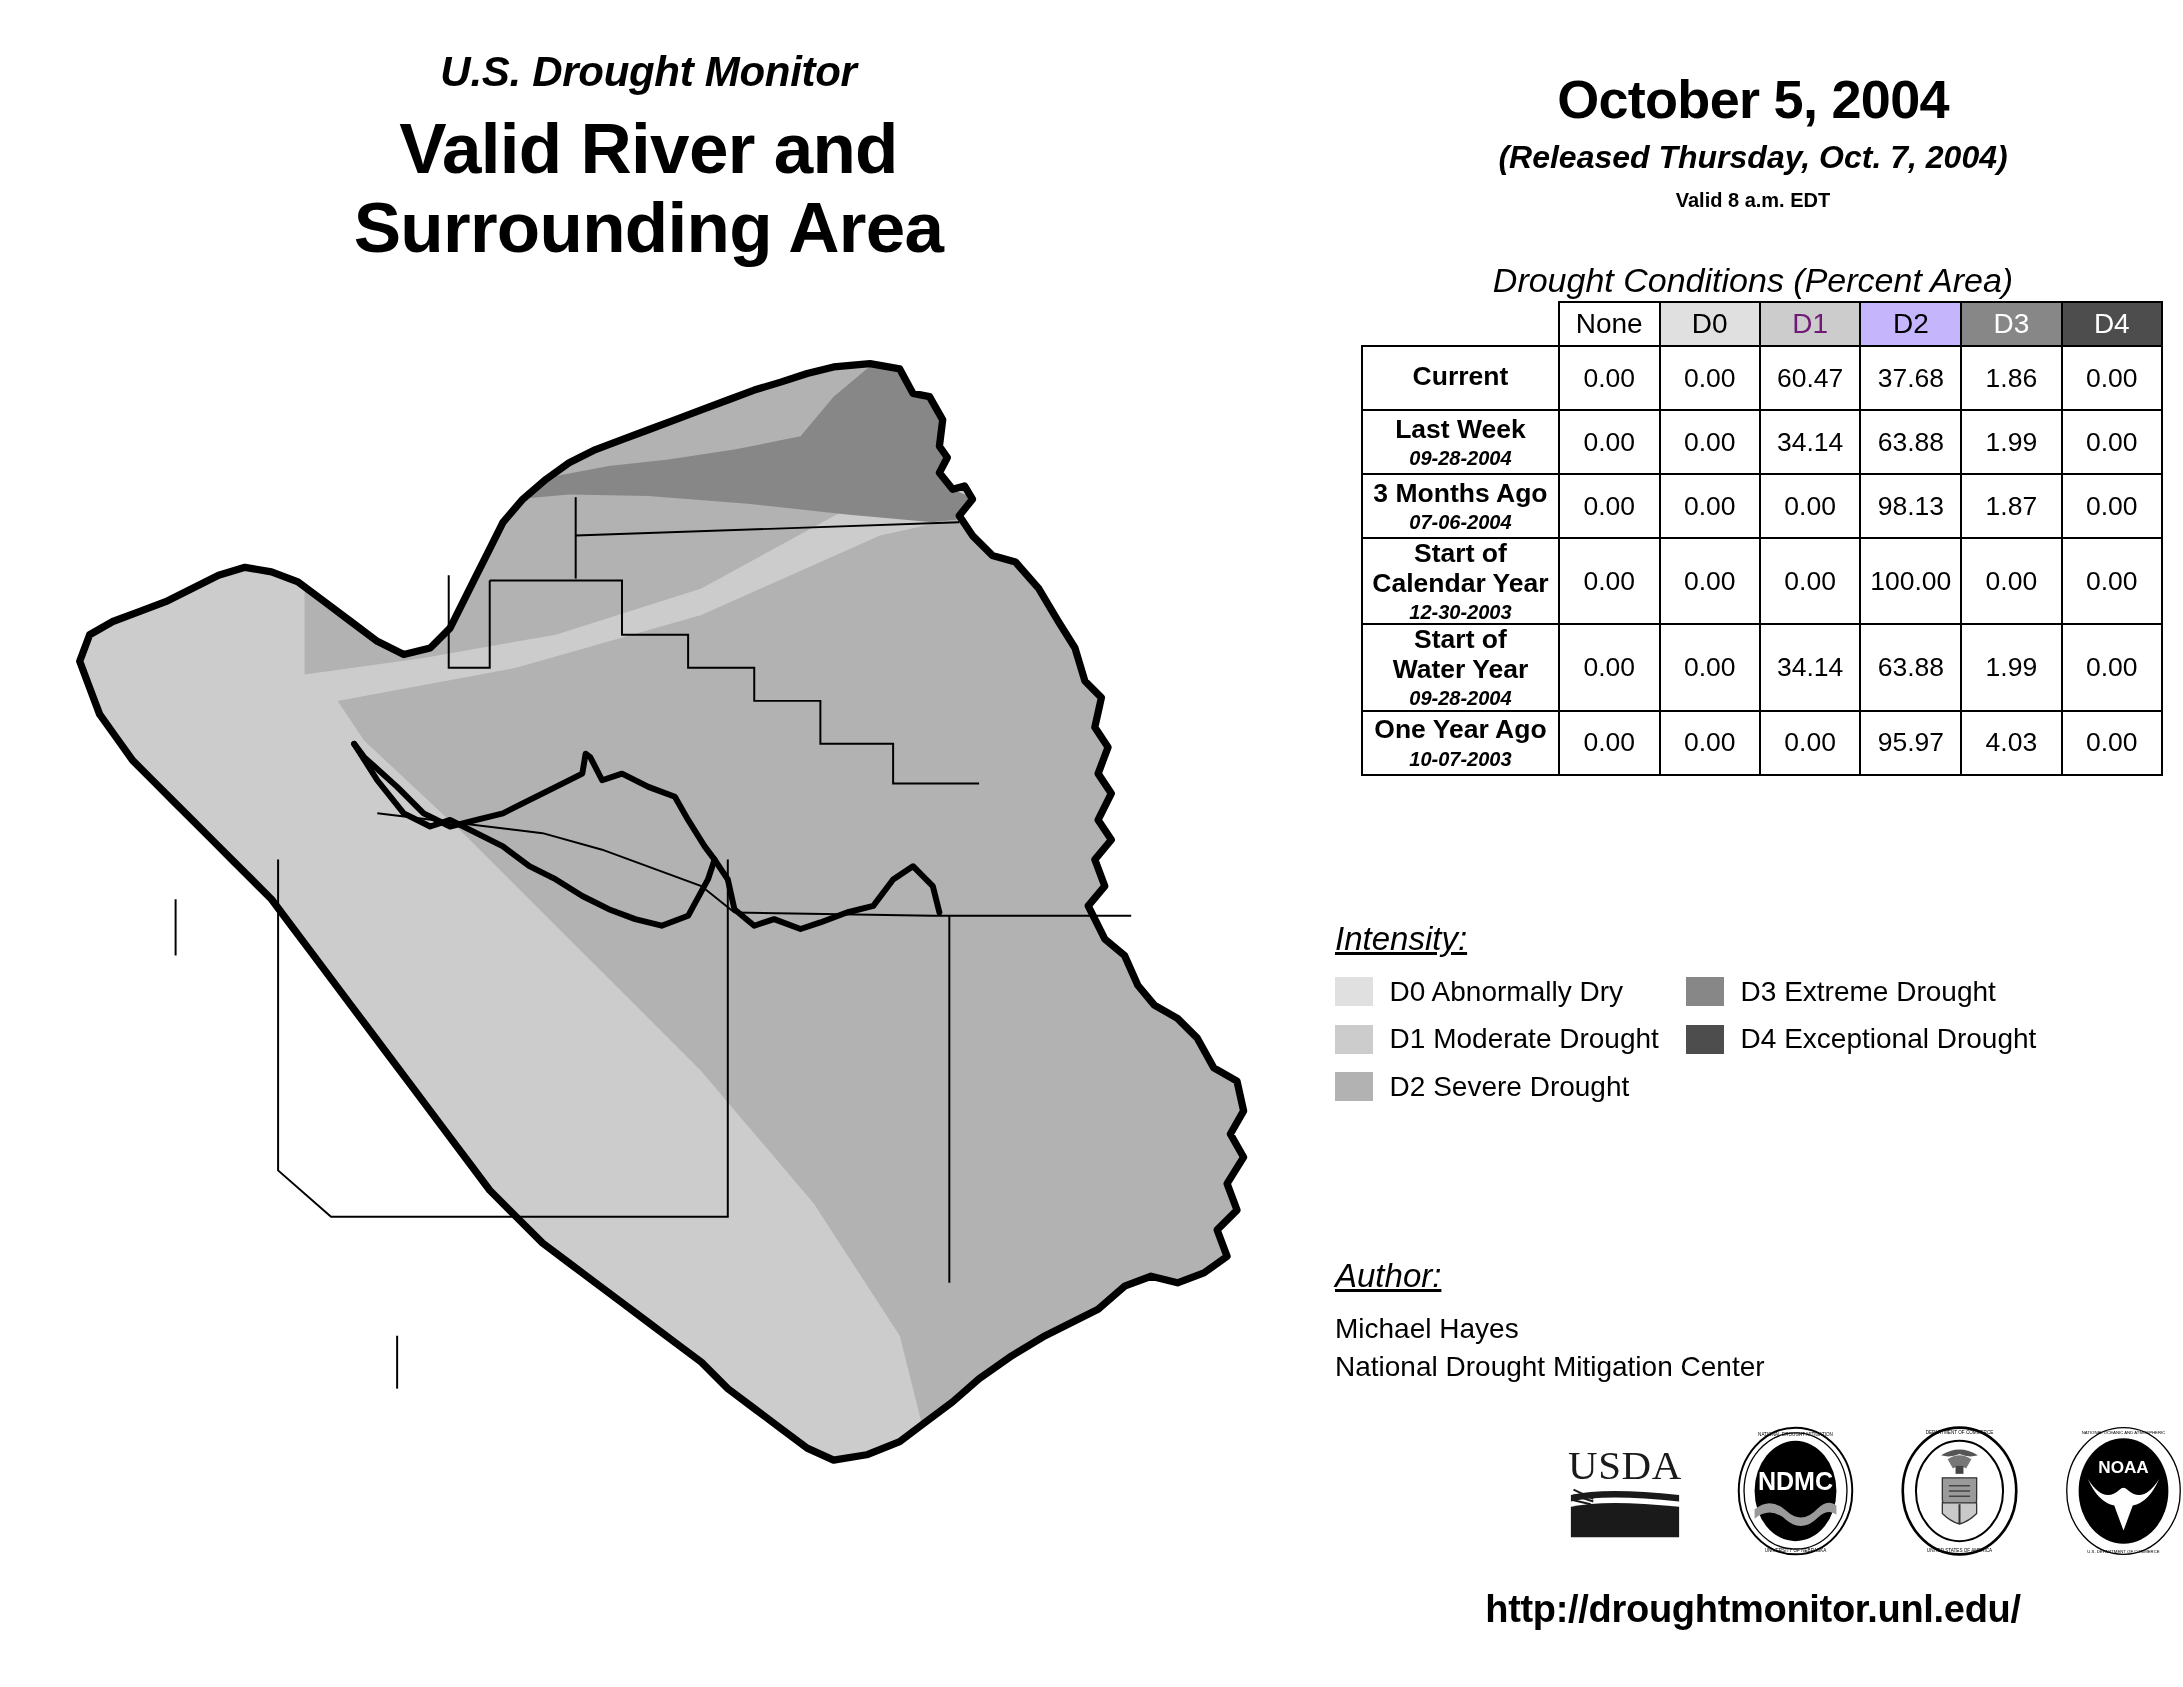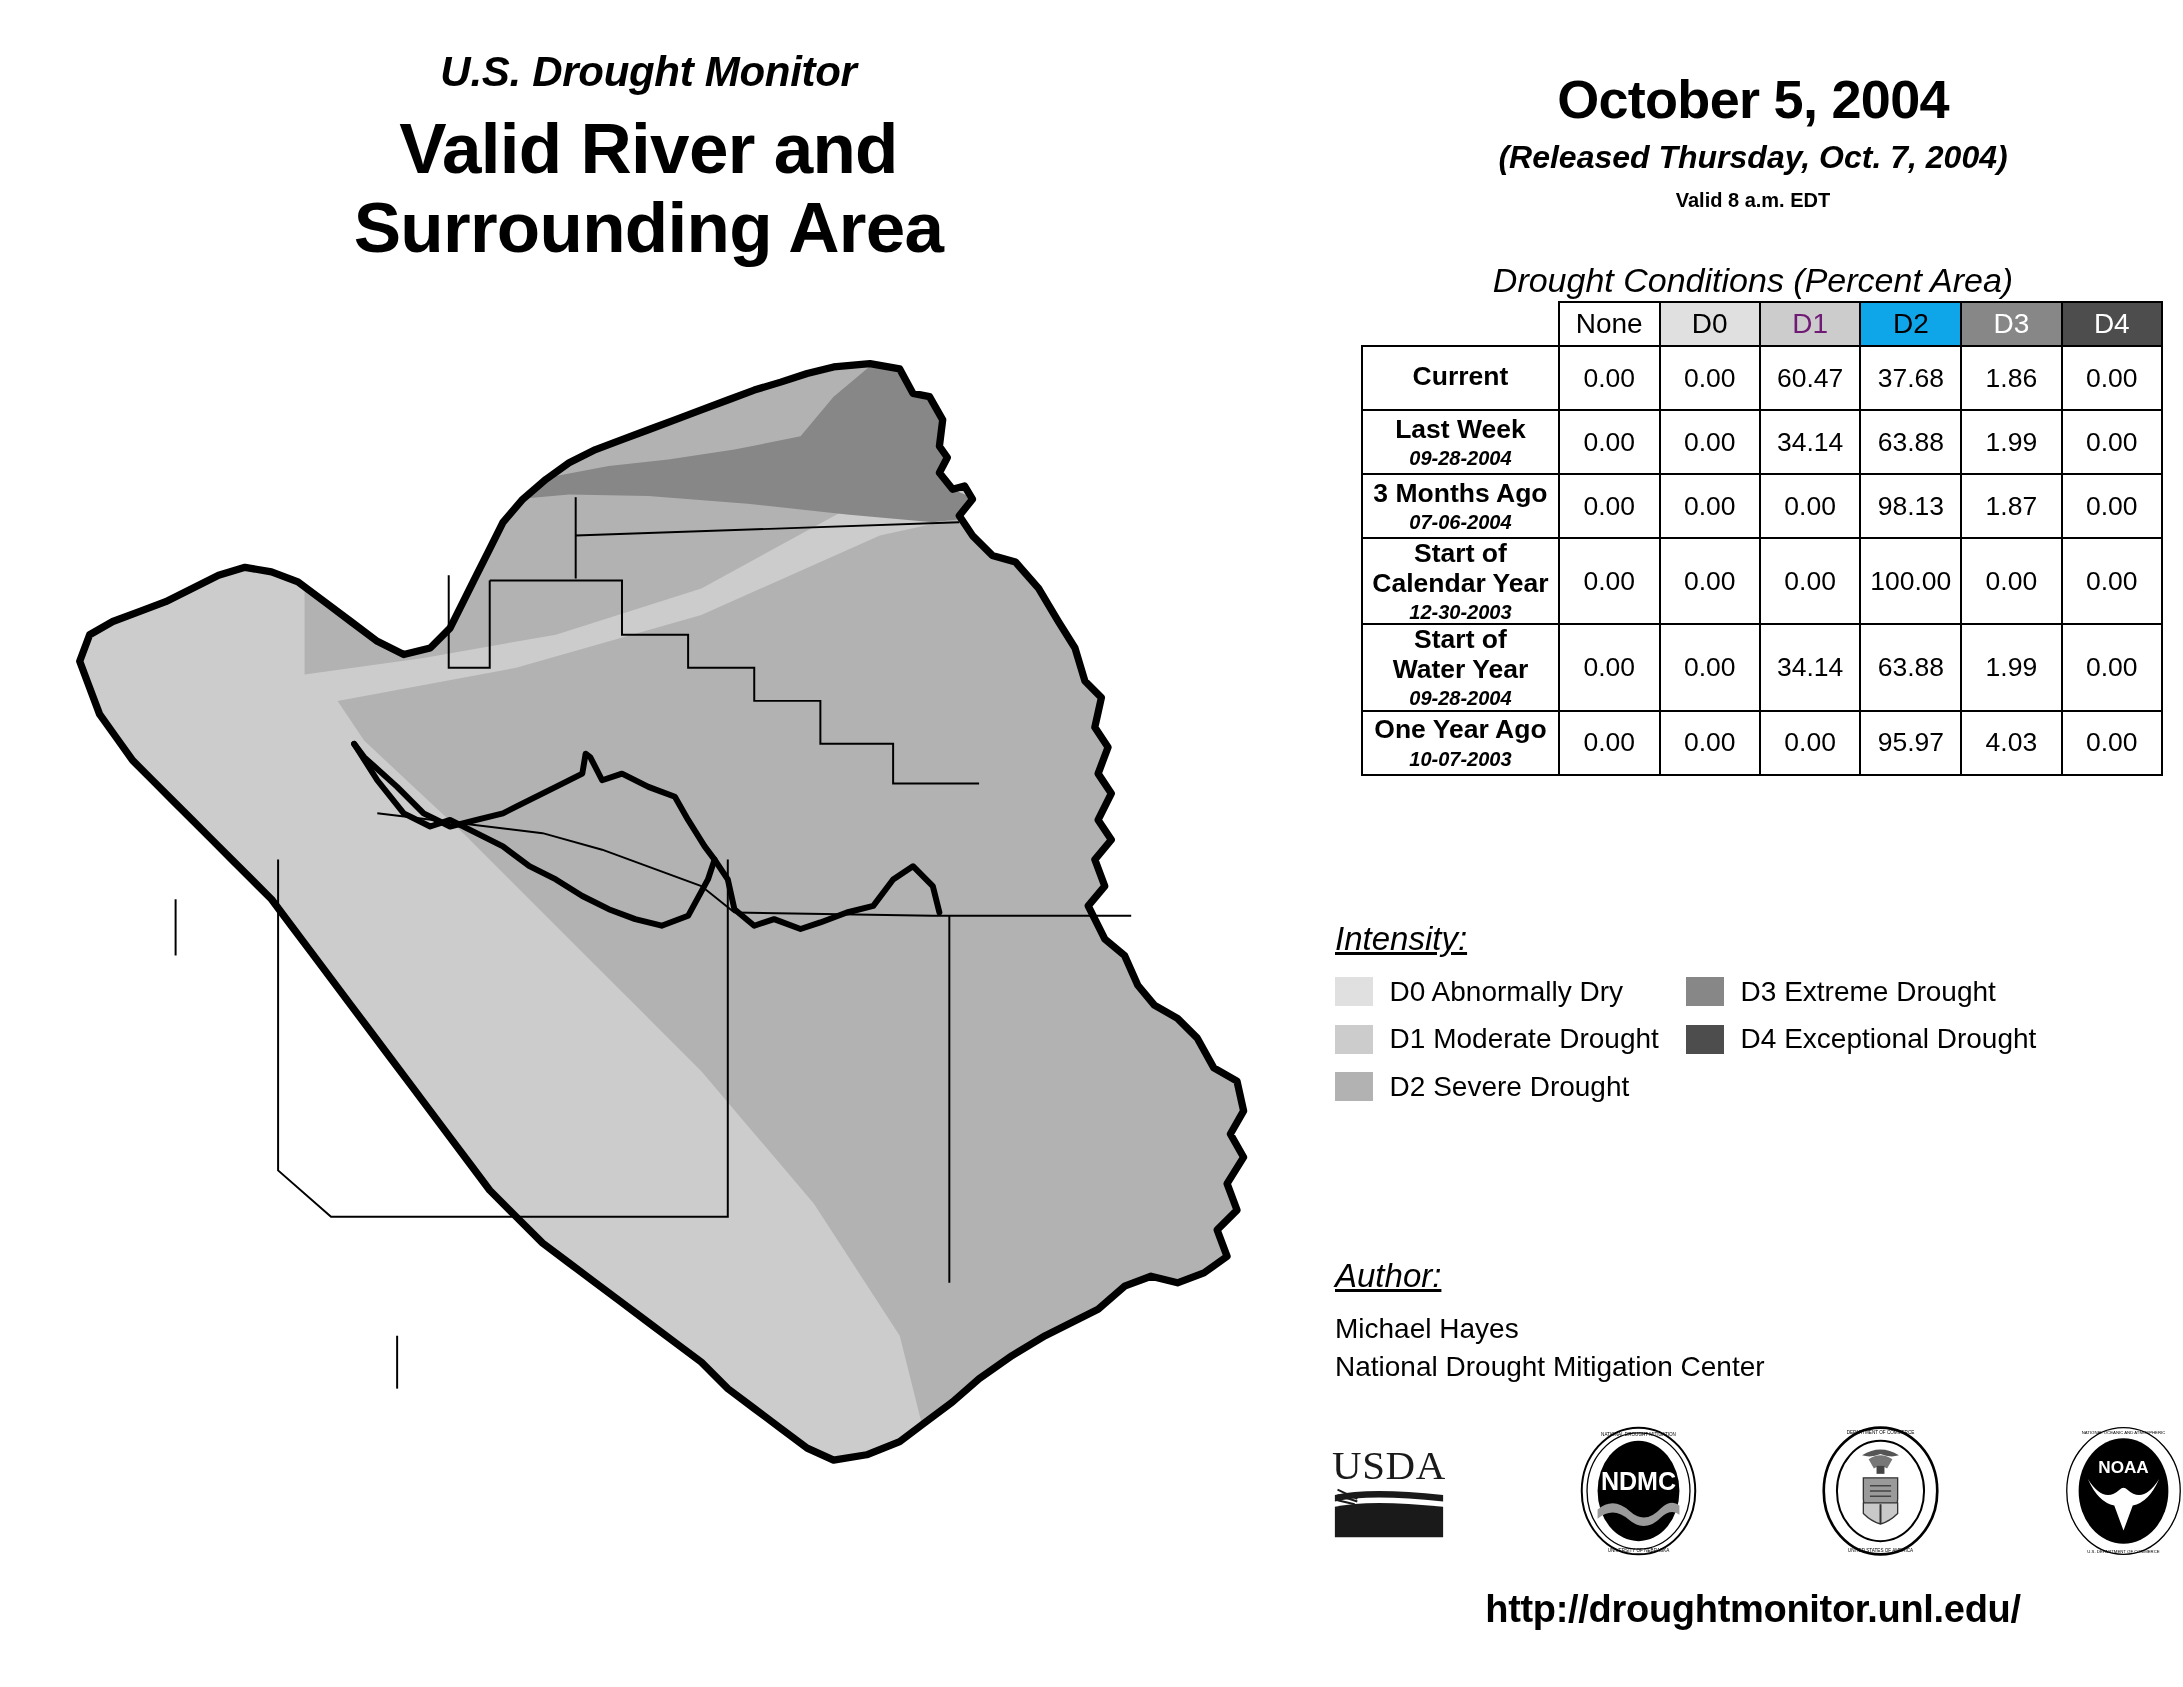--- a/index.html
+++ b/index.html
@@ -87,21 +87,21 @@
     position: absolute; left: 12px; top: 1131px; width: 834px;
     font-size: 25px; font-style: italic; line-height: 1.36;
   }
 
   #author-block { position: absolute; left: 12px; top: 1257px; width: 834px; }
   #author-lines { margin-top: 14.6px; font-size: 28px; line-height: 1.38; }
 
   
   #logo-row {
     position: absolute; left: 0; top: 1416px; width: 860px; height: 152px;
-    display: flex; align-items: center; justify-content: space-between; gap: 45px;
+    display: flex; align-items: center; justify-content: flex-end; gap: 45px;
   }
   .logo { flex: 0 0 auto; }
 
   #site-url {
     position: absolute; left: 0; top: 1588px; width: 860px; text-align: center;
     font-size: 38px; font-weight: bold; letter-spacing: -0.3px;
   }
 </style>
 </head>
 <body>
@@ -255,21 +255,21 @@
       <col class="datacol">
         <col class="datacol">
         <col class="datacol">
     </colgroup>
     <thead>
       <tr>
         <th class="corner"></th>
         <th style="background:#ffffff;color:#000;">None</th>
         <th style="background:#e0e0e0;color:#000;">D0</th>
         <th style="background:#cccccc;color:#701a75;">D1</th>
-        <th style="background:#0ea5e9;color:#000;">D2</th>
+        <th style="background:#c4b5fd;color:#000;">D2</th>
         <th style="background:#878787;color:#fff;">D3</th>
         <th style="background:#4d4d4d;color:#fff;">D4</th>
       </tr>
     </thead>
     <tbody>
       <tr>
         <td class="rowlabel">
           <span class="rl-name">Current</span>
           <span class="rl-date"></span>
         </td>

